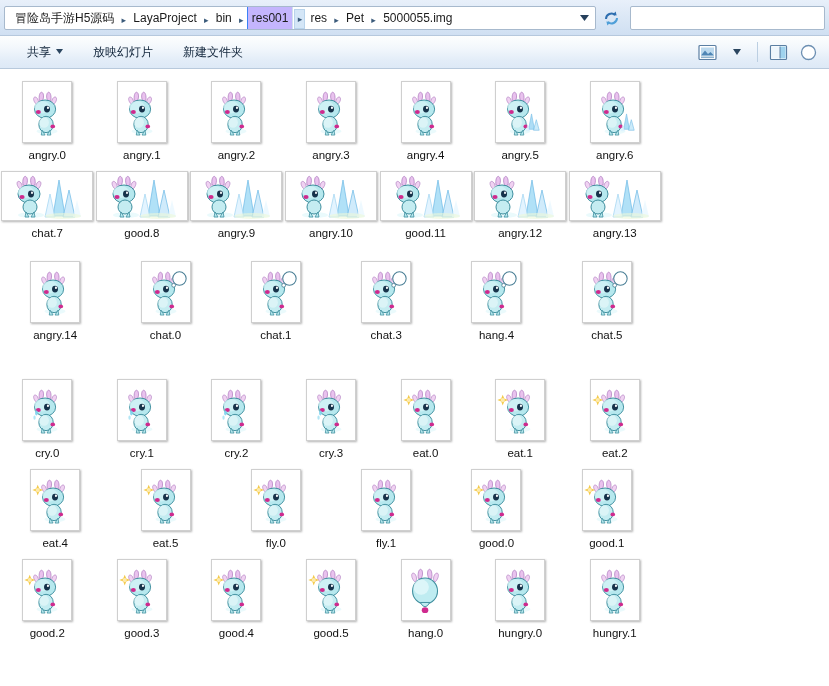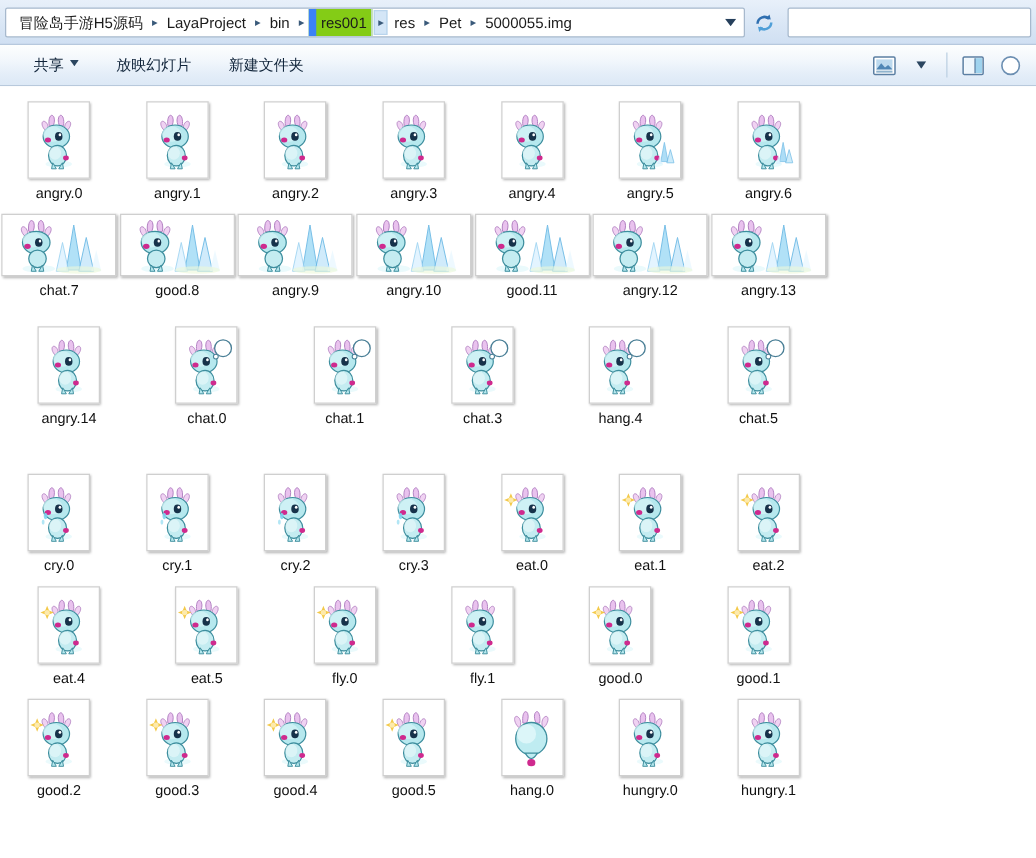--- a/index.html
+++ b/index.html
@@ -37,35 +37,35 @@
     border: 1px solid #a7b9cd;
     border-radius: 2px;
     display: flex;
     align-items: center;
     padding: 0 2px 0 6px;
     overflow: hidden;
   }
   .crumbs {
     flex: 1 1 auto;
     display: flex;
-    align-items: center;
+    align-items: flex-end;
     white-space: nowrap;
     overflow: hidden;
     height: 100%;
   }
   .crumb {
     font-size: 12px;
     color: #1b1b1b;
     padding: 2px 4px;
     line-height: 18px;
     cursor: default;
   }
   .crumb.highlight {
-    background: #84cc16;
-    border-left: 6px solid #3b82f6;
+    background: #c4b5fd;
+    border-left: 1px solid #3b82f6;
     border-right: 1px solid #cfe0f0;
   }
   .crumb-sep {
     width: 11px;
     text-align: center;
     color: #3a5a7a;
     font-size: 9px;
     line-height: 18px;
     padding: 0 1px;
   }
@@ -167,20 +167,21 @@
     position: relative;
     width: 829px;
     height: 617px;
     background: #ffffff;
     overflow: hidden;
     padding-top: 6px;
   }
   .grid-row {
     display: flex;
     width: 662px;
+    justify-content: center;
   }
   .cell {
     width: 120px;
     display: flex;
     flex-direction: column;
     align-items: center;
     padding-top: 6px;
   }
   .thumb-wrap {
     display: flex;

